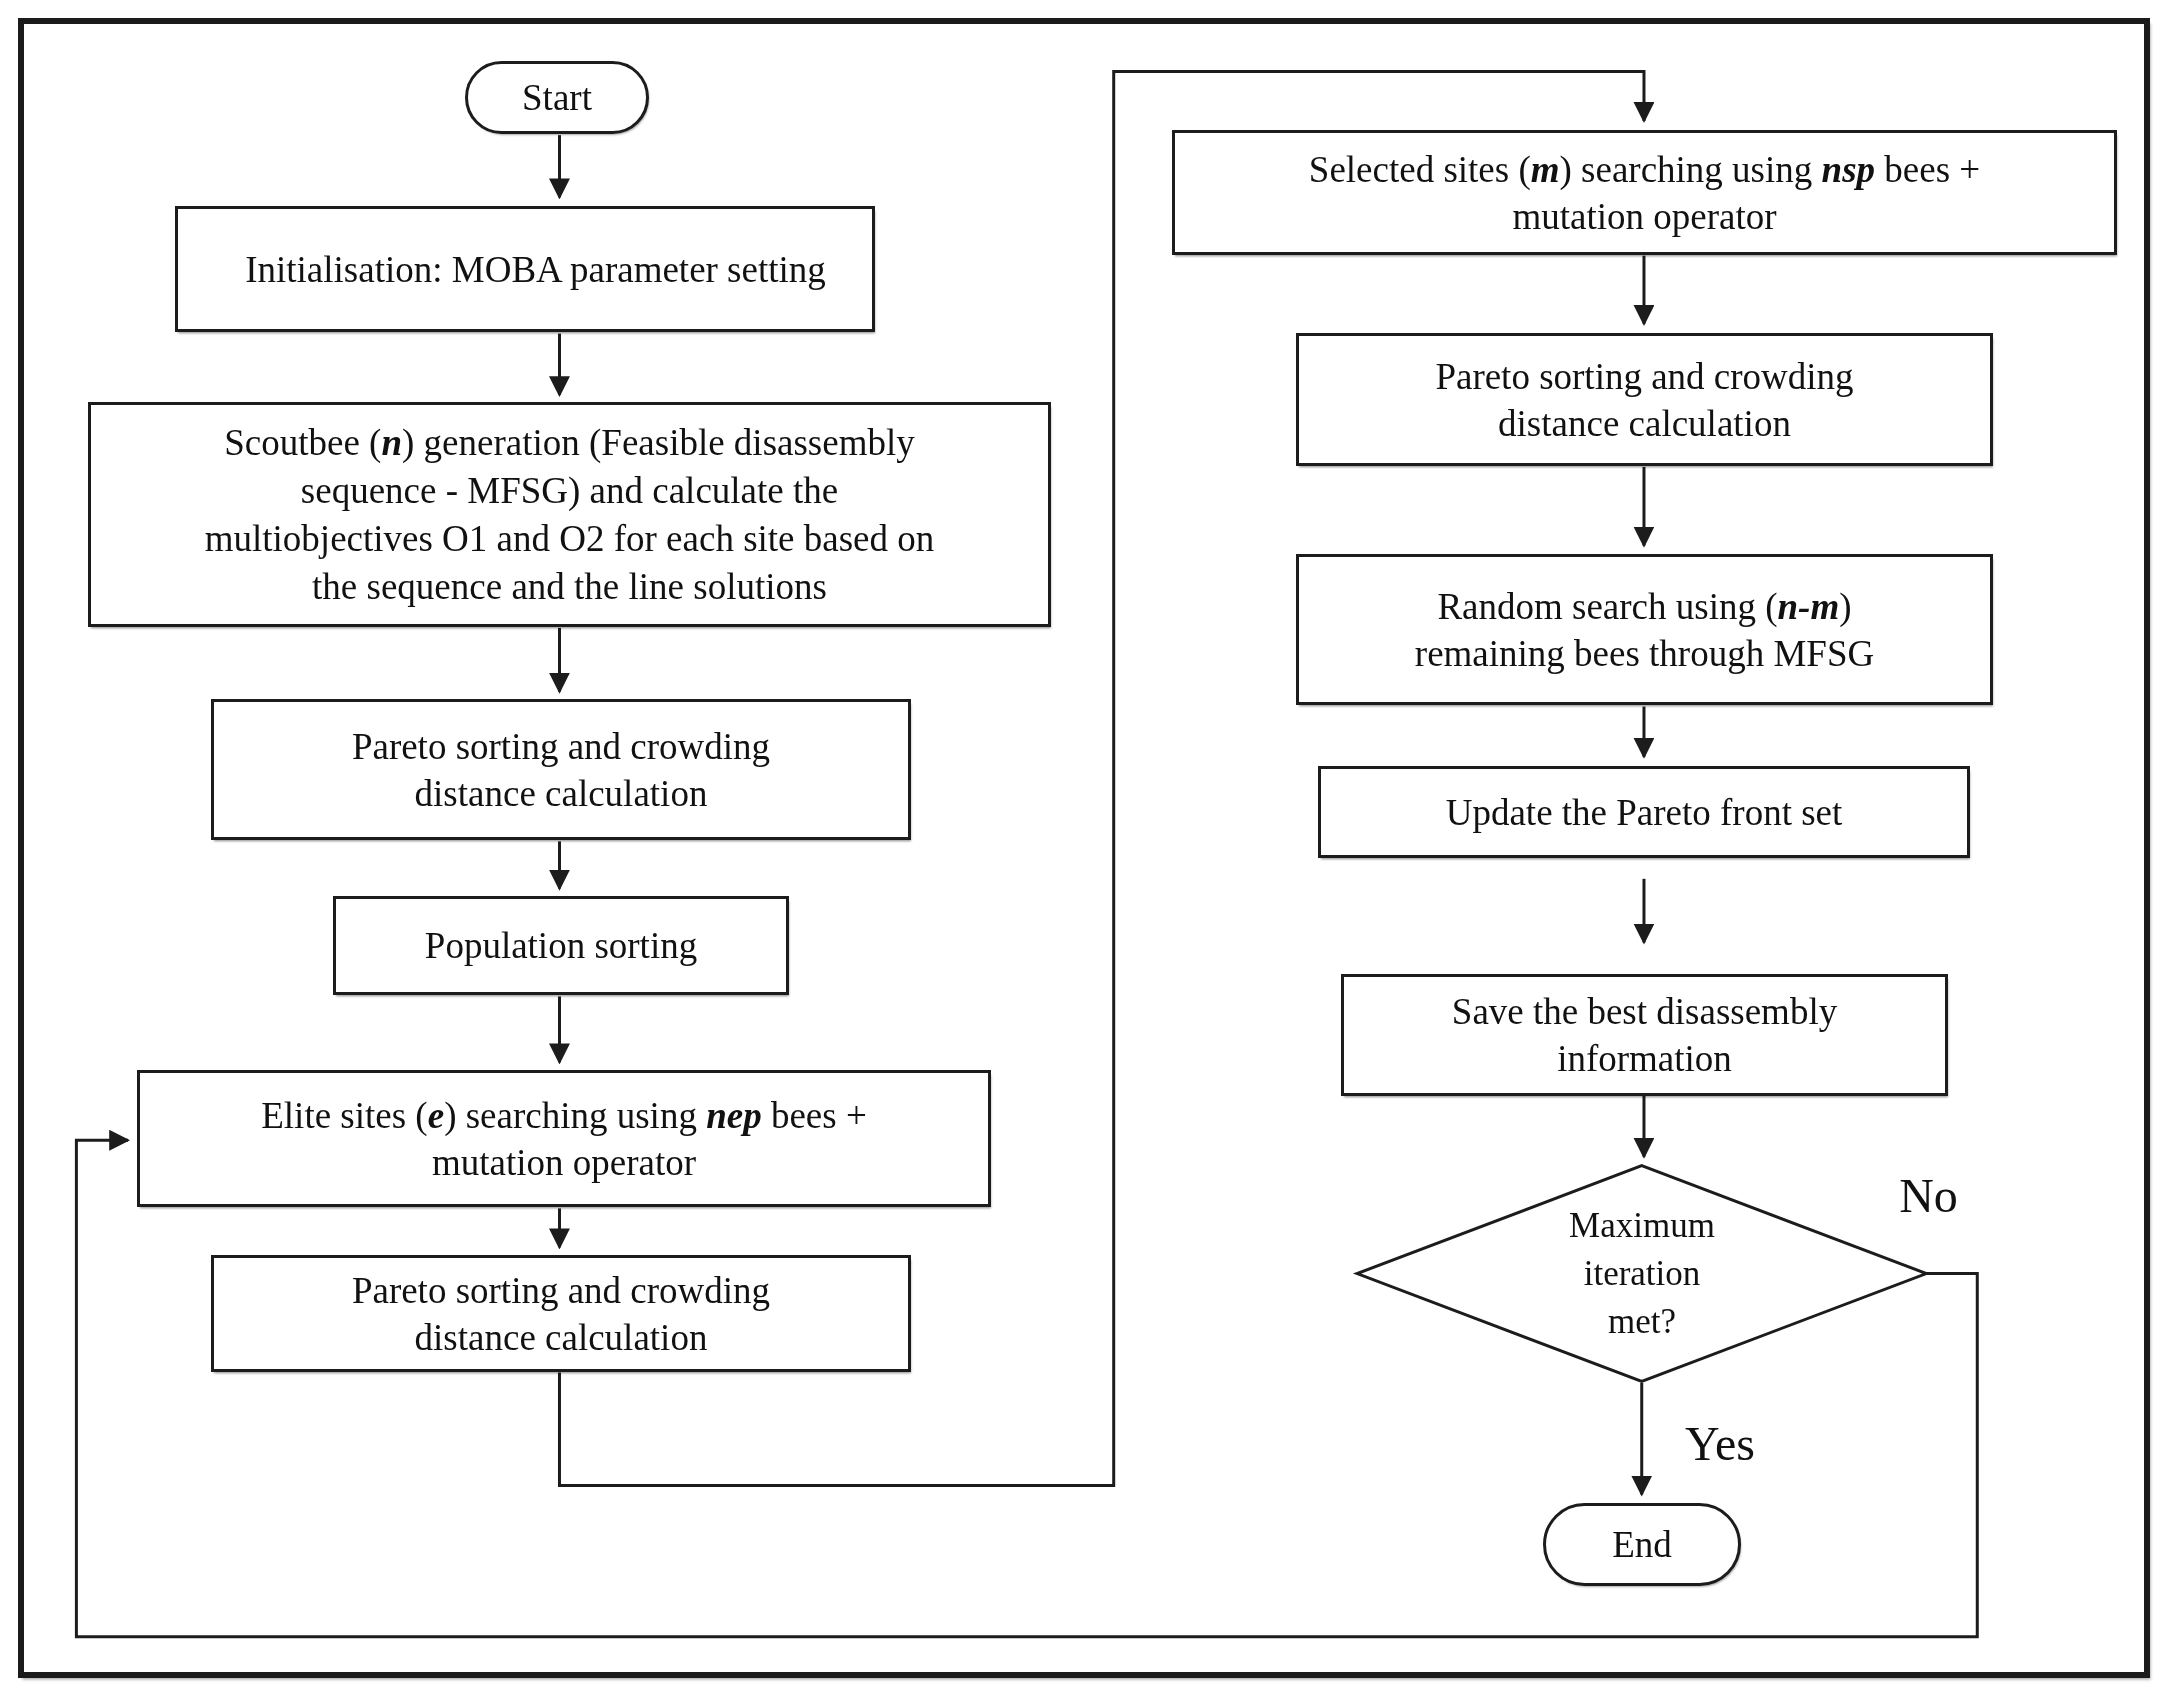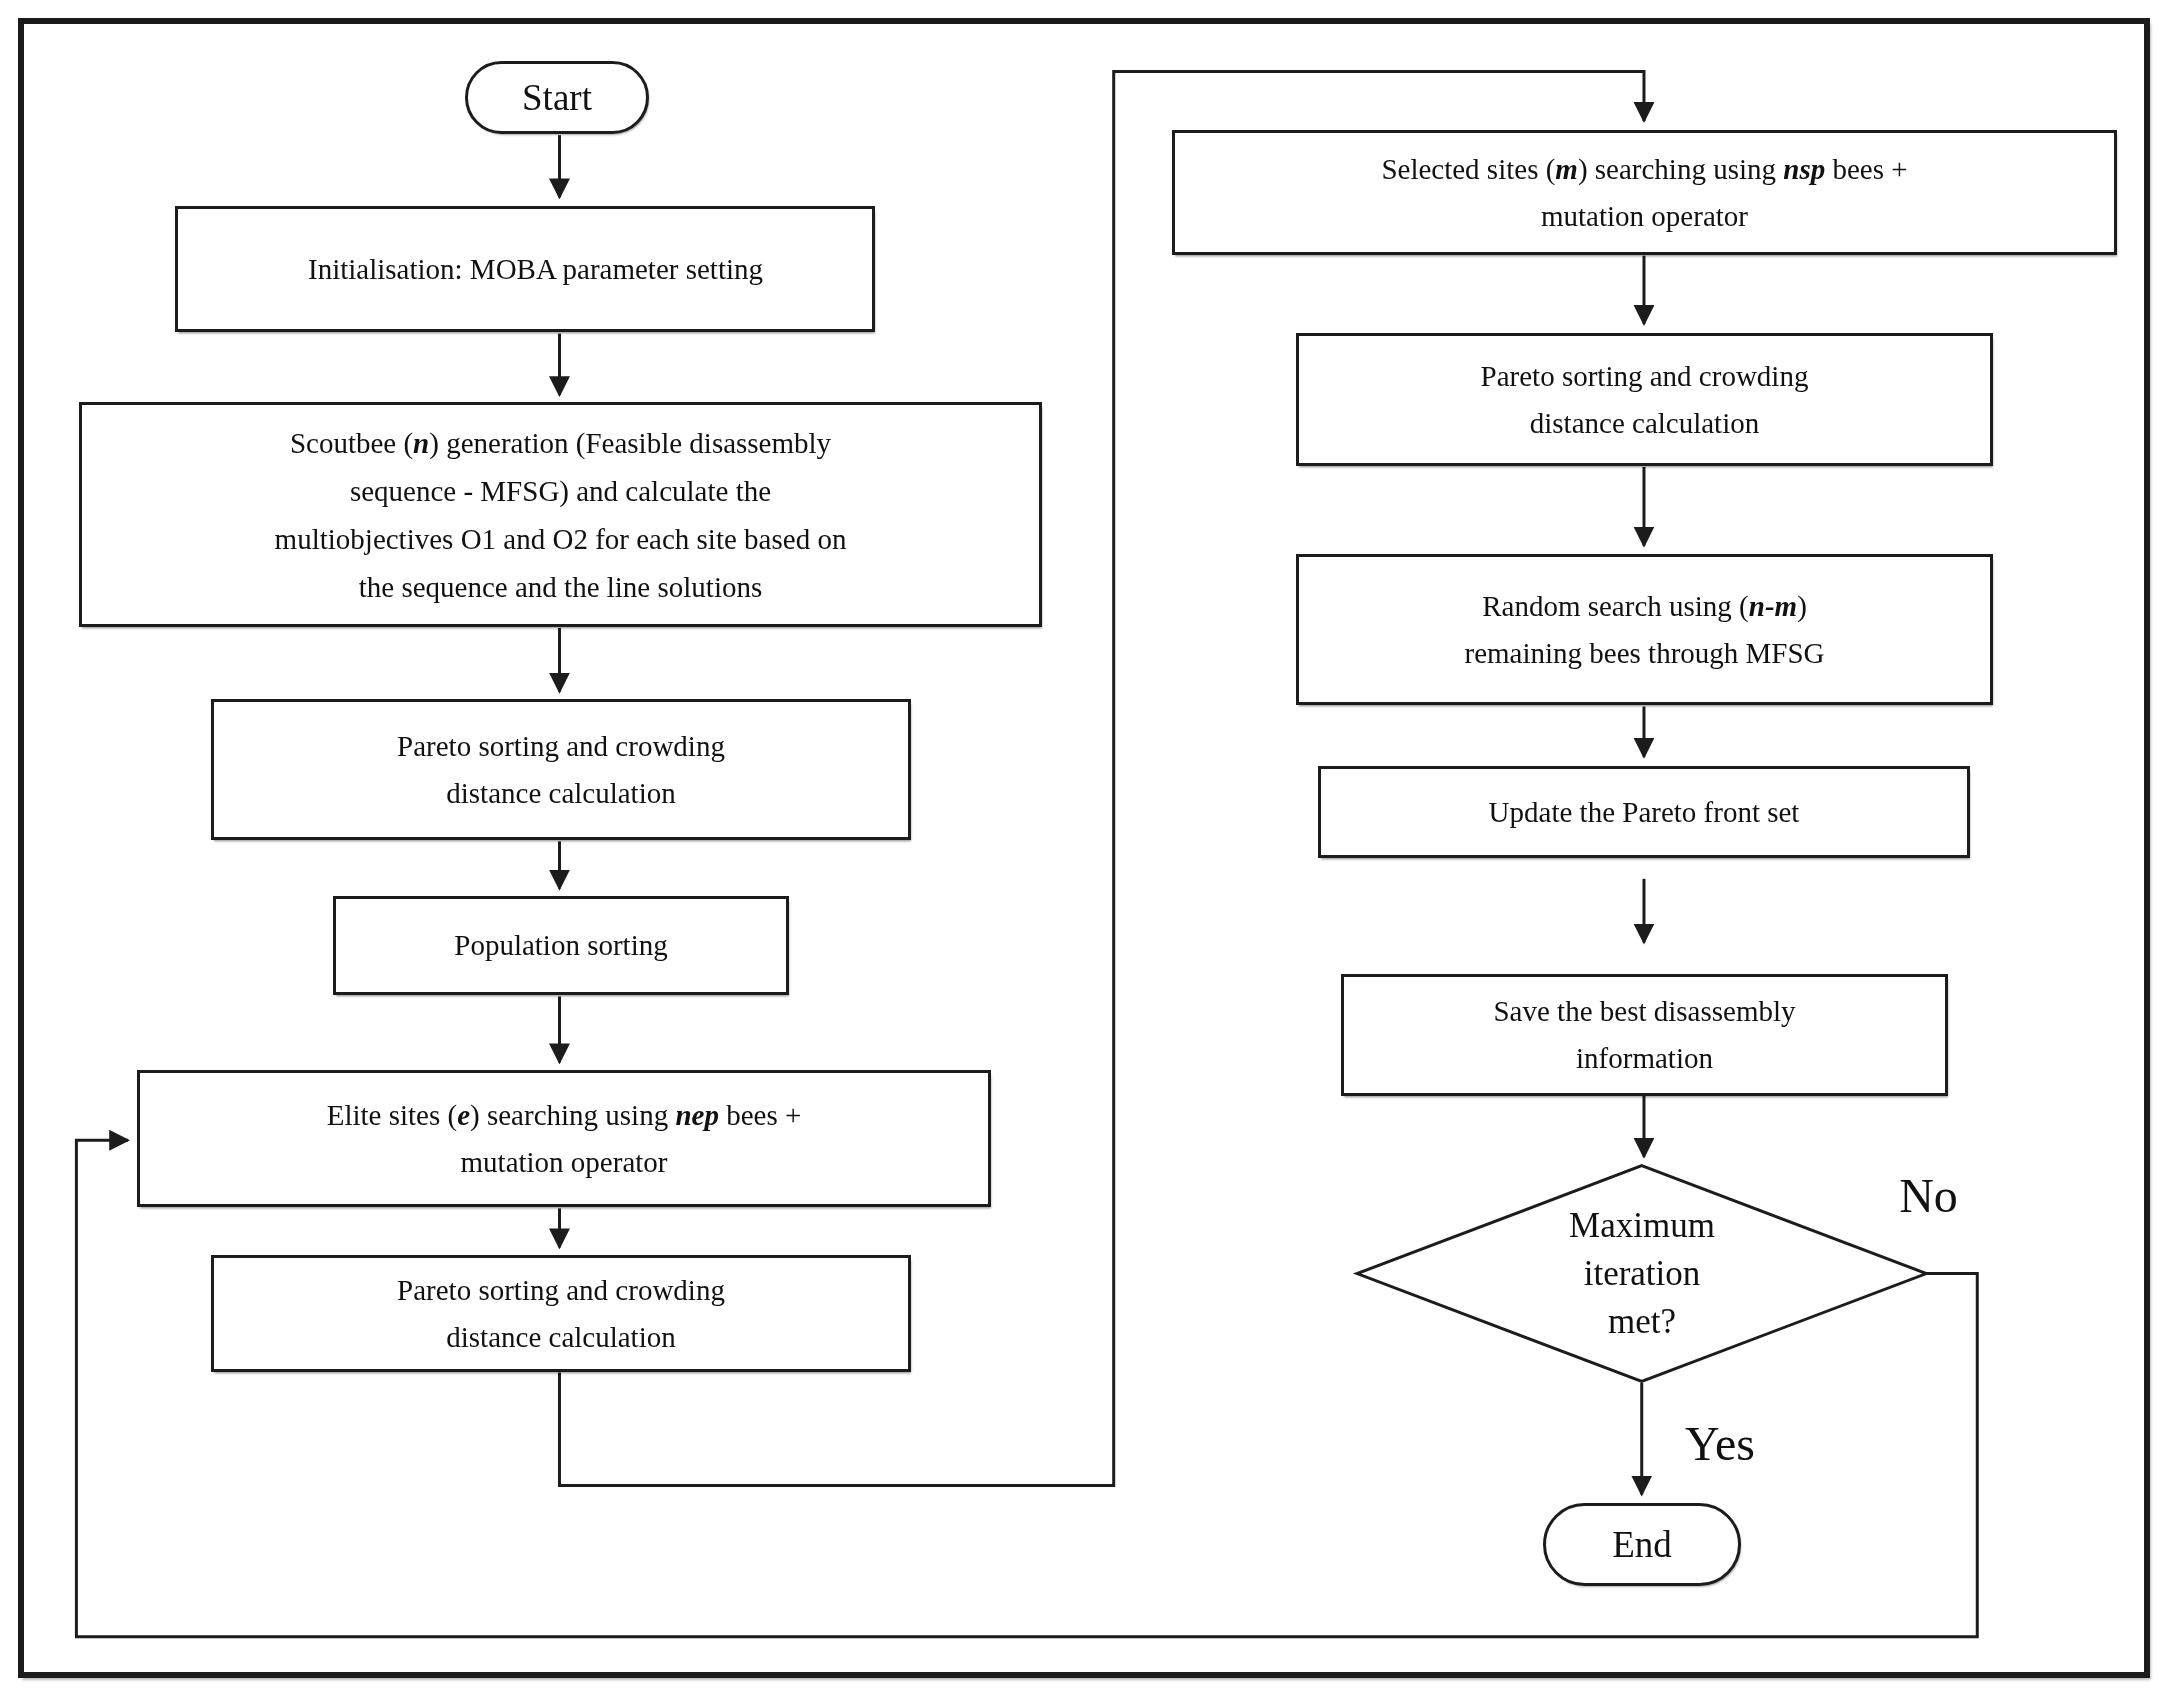--- a/index.html
+++ b/index.html
@@ -35,21 +35,21 @@
   }
   .node {
     position: absolute;
     box-sizing: border-box;
     background: #ffffff;
     border: 3.7px solid #1c1c1c;
     display: flex;
     align-items: center;
     justify-content: center;
     text-align: center;
-    font-size: 29px;
+    font-size: 37px;
     line-height: 47px;
     box-shadow: 1.5px 3px 2.2px -1.5px rgba(0,0,0,0.40);
   }
   .stadium {
     border-radius: 45px;
     font-size: 37px;
     box-shadow: 1.5px 2.2px 2.2px -1.5px rgba(0,0,0,0.40);
   }
   .floating-label {
     position: absolute;
@@ -106,21 +106,21 @@
   </svg>
 
   <div class="node stadium" style="left:465px; top:61px; width:184px; height:73px;align-items:center;">
     <span class="label">Start</span>
   </div>
 
   <div class="node" style="left:175px; top:206px; width:700px; height:126px;padding-left:21px;">
     <span class="label">Initialisation: MOBA parameter setting</span>
   </div>
 
-  <div class="node" style="left:79px; top:402px; width:963px; height:225px; line-height:48px;">
+  <div class="node" style="left:88px; top:402px; width:963px; height:225px; line-height:48px;">
     <span class="label"><span>Scoutbee (</span><span class="em">n</span><span>) generation (Feasible disassembly</span><br><span>sequence - MFSG) and calculate the</span><br><span>multiobjectives O1 and O2 for each site based on</span><br><span>the sequence and the line solutions</span></span>
   </div>
 
   <div class="node" style="left:211px; top:699px; width:700px; height:141px;">
     <span class="label"><span>Pareto sorting and crowding</span><br><span>distance calculation</span></span>
   </div>
 
   <div class="node" style="left:333px; top:896px; width:456px; height:99px;">
     <span class="label">Population sorting</span>
   </div>

